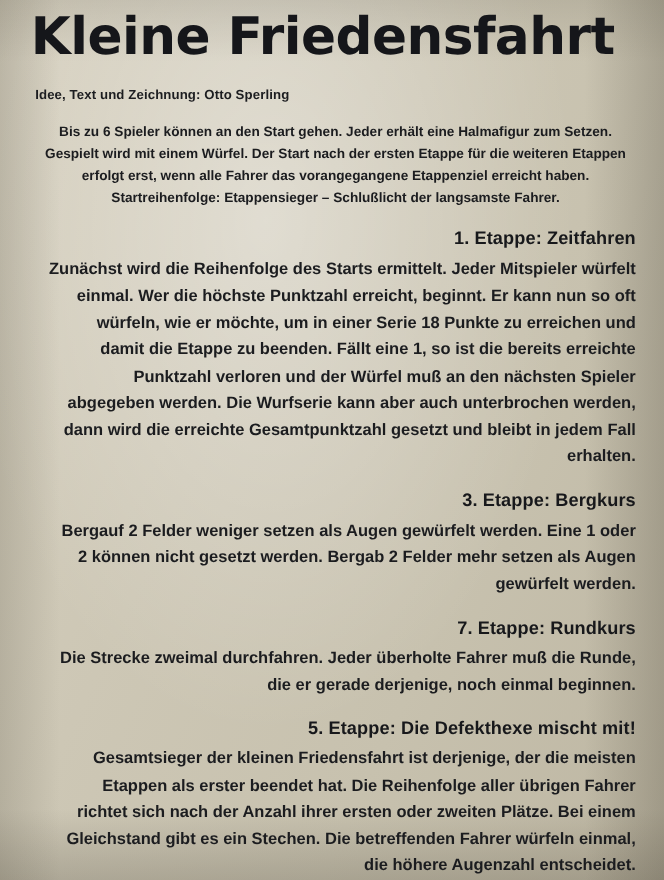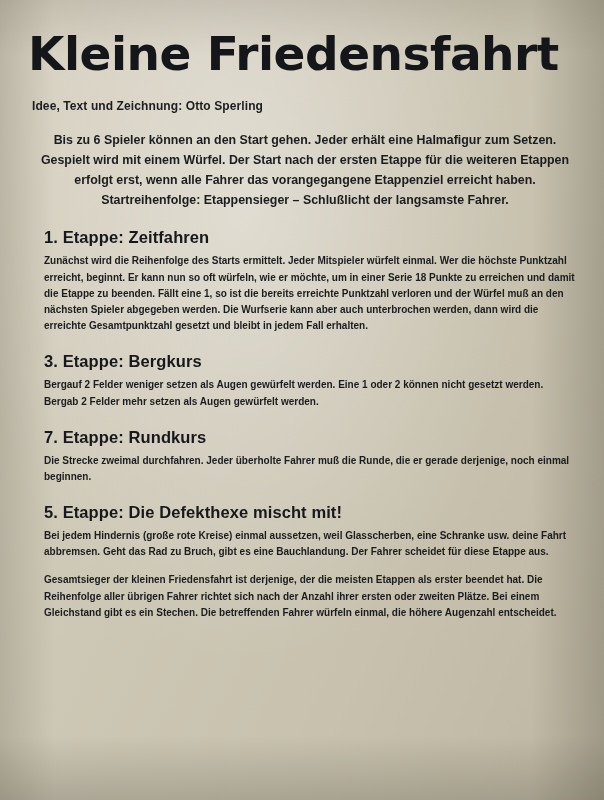--- a/index.html
+++ b/index.html
@@ -13,21 +13,21 @@
     font-family: "Liberation Sans", sans-serif;
     color: #1b1b1b;
     overflow: hidden;
   }
   
   .page {
     position: relative;
     width: 604px;
     height: 800px;
     box-sizing: border-box;
-    padding: 30px 26px 10px 30px;
+    padding: 10px 26px 10px 30px;
     background:
       radial-gradient(ellipse at 40% 25%, rgba(255,255,255,0.38) 0%, rgba(255,255,255,0.0) 55%),
       linear-gradient(115deg, #d6d0bf 0%, #cdc7b5 38%, #c7c1ae 68%, #bdb6a2 100%);
   }
   .page::after {
     content: "";
     position: absolute;
     inset: 0;
     pointer-events: none;
     background:
@@ -60,30 +60,31 @@
   .intro {
     font-size: 12.4px;
     font-weight: bold;
     line-height: 1.62;
     margin: 17px 0 0 2px;
     color: #1b1c1f;
     text-align: center;
   }
   section.etappe {
     margin-top: 18px;
+    text-align: right;
   }
   h2.etappe-head {
     font-size: 16.5px;
     font-weight: bold;
     margin: 0 0 6px 14px;
     color: #17181b;
     letter-spacing: 0.1px;
   }
   .etappe-body {
-    font-size: 10px;
+    font-size: 15px;
     font-weight: bold;
     line-height: 1.62;
     margin: 0 0 0 14px;
     color: #1b1c1f;
   }
   .etappe-body p {
     margin: 0 0 12px 0;
   }
   .etappe-body p:last-child {
     margin-bottom: 0;
@@ -120,19 +121,18 @@
     <section class="etappe">
       <h2 class="etappe-head">7. Etappe: Rundkurs</h2>
       <div class="etappe-body">
         <p>Die Strecke zweimal durchfahren. Jeder überholte Fahrer muß die Runde, die er gerade derjenige, noch einmal beginnen.</p>
       </div>
     </section>
 
     <section class="etappe">
       <h2 class="etappe-head">5. Etappe: Die Defekthexe mischt mit!</h2>
       <div class="etappe-body">
-        <p>Bei jedem Hindernis (große rote Kreise) einmal aussetzen, weil Glasscherben, eine Schranke usw. deine Fahrt abbremsen. Geht das Rad zu Bruch, gibt es eine Bauchlandung. Der Fahrer scheidet für diese Etappe aus.</p>
         <p>Gesamtsieger der kleinen Friedensfahrt ist derjenige, der die meisten Etappen als erster beendet hat. Die Reihenfolge aller übrigen Fahrer richtet sich nach der Anzahl ihrer ersten oder zweiten Plätze. Bei einem Gleichstand gibt es ein Stechen. Die betreffenden Fahrer würfeln einmal, die höhere Augenzahl entscheidet.</p>
       </div>
     </section>
 
   </div>
 </div>
 
 </body></html>

